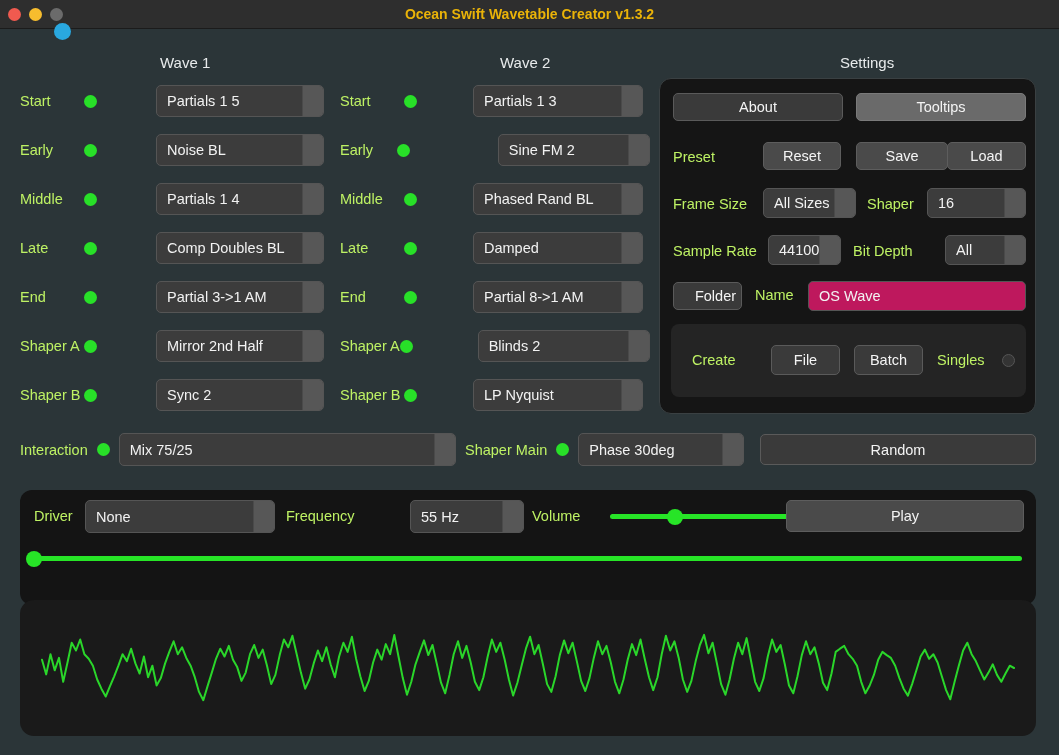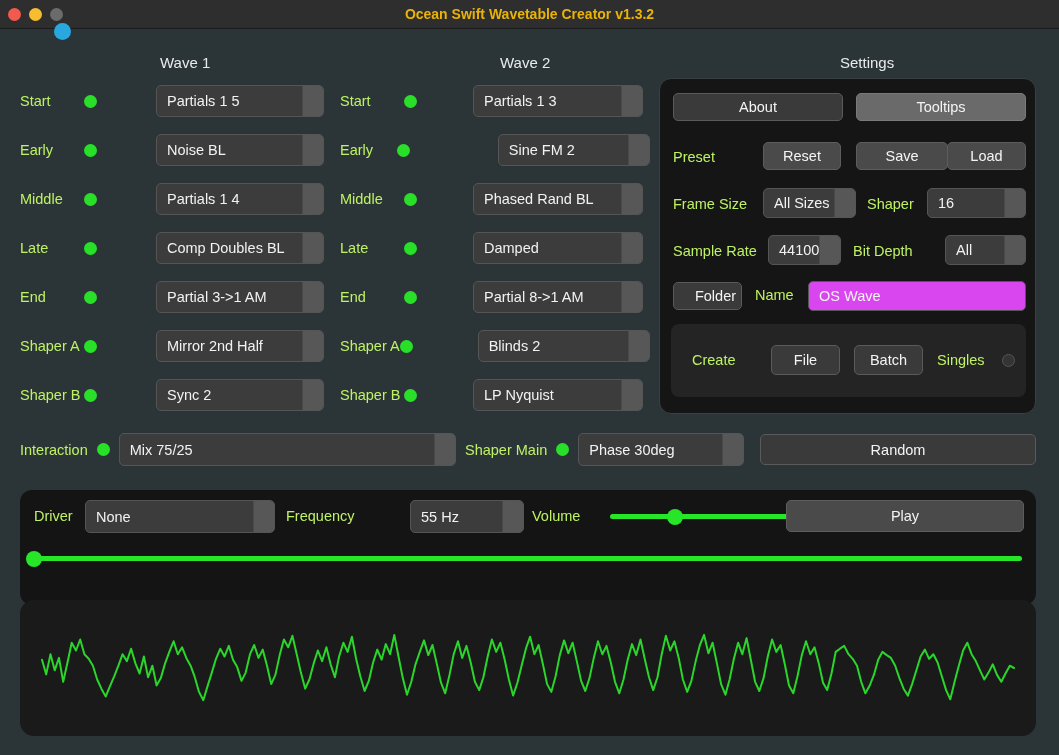--- a/index.html
+++ b/index.html
@@ -281,21 +281,21 @@
   <div class="lbl" style="position:absolute; left:207px; top:117px;">Shaper</div>
   <div class="dd" style="position:absolute; left:267px; top:109px; width:99px; height:30px;">16</div>
 
   <div class="lbl" style="position:absolute; left:13px; top:164px;">Sample Rate</div>
   <div class="dd" style="position:absolute; left:108px; top:156px; width:73px; height:30px;">44100</div>
   <div class="lbl" style="position:absolute; left:193px; top:164px;">Bit Depth</div>
   <div class="dd" style="position:absolute; left:285px; top:156px; width:81px; height:30px;">All</div>
 
   <div class="btn dark" style="position:absolute; left:13px; top:203px; width:69px; height:28px;padding-left:16px;">Folder</div>
   <div class="lbl" style="position:absolute; left:95px; top:208px;">Name</div>
-  <div style="position:absolute; left:148px; top:202px; width:218px; height:30px; background:#d946ef; border:1px solid #555; border-radius:5px; display:flex; align-items:center; padding-left:10px; color:#f2f2f2; font-size:14.5px;">OS Wave</div>
+  <div style="position:absolute; left:148px; top:202px; width:218px; height:30px; background:#be185d; border:1px solid #555; border-radius:5px; display:flex; align-items:center; padding-left:10px; color:#f2f2f2; font-size:14.5px;">OS Wave</div>
 
   <div class="create-box">
     <div class="lbl" style="position:absolute; left:21px; top:28px;">Create</div>
     <div class="btn dark" style="position:absolute; left:100px; top:21px; width:69px; height:30px;">File</div>
     <div class="btn dark" style="position:absolute; left:183px; top:21px; width:69px; height:30px;">Batch</div>
     <div class="lbl" style="position:absolute; left:266px; top:28px;">Singles</div>
     <div class="led off" style="position:absolute; left:331px; top:30px;"></div>
   </div>
 </div>
 

